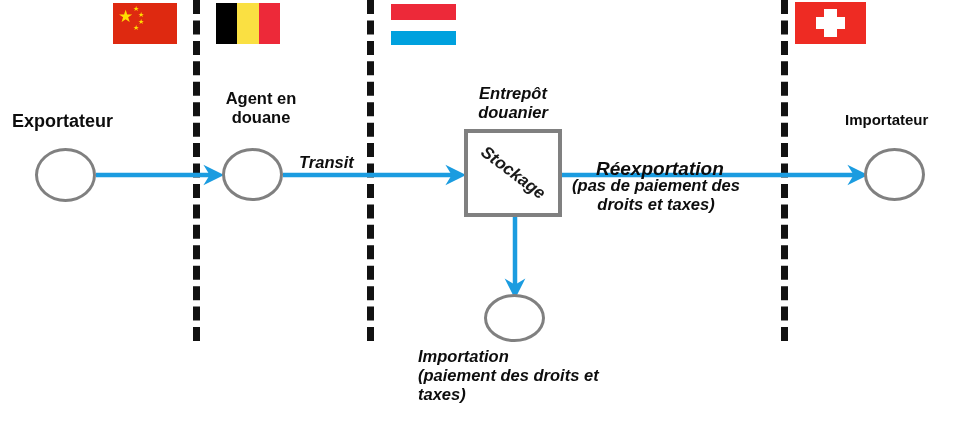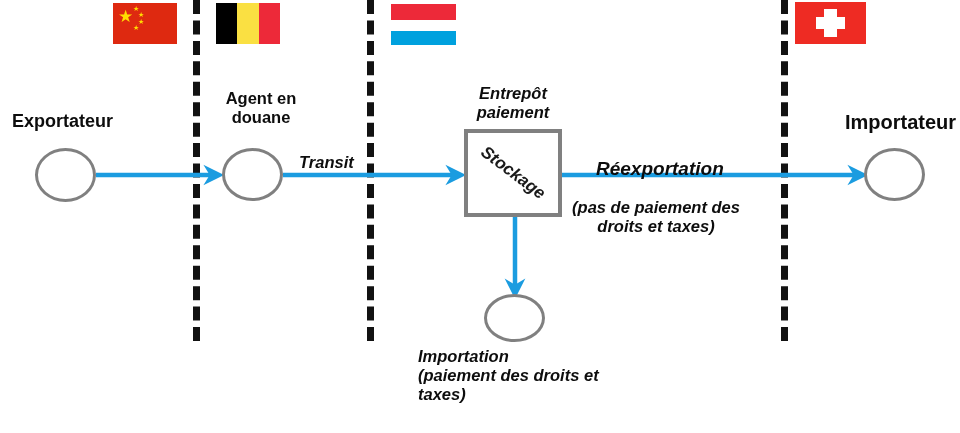--- a/index.html
+++ b/index.html
@@ -106,25 +106,25 @@
     font-weight: bold;
     font-family: "Liberation Sans", sans-serif;
     line-height: 1.16;
     white-space: pre-line;
   }
   .lbl-plain { font-style: normal; }
   .lbl-ital  { font-style: italic; }
 
   .lbl-exp    { left: 12px;  top: 111px; font-size: 18px; }
   .lbl-agent  { left: 210px; top: 89px;  font-size: 16.5px; width: 86px; text-align: center; margin-left: 8px; }
-  .lbl-imp    { left: 845px; top: 111px; font-size: 20px; }
+  .lbl-imp    { left: 845px; top: 111px; font-size: 15px; }
   .lbl-transit{ left: 299px; top: 153px; font-size: 16.5px; text-align: center; }
   .lbl-entre  { left: 459px; top: 84px;  font-size: 16.5px; width: 108px; text-align: center; }
   .lbl-reexp  { left: 596px; top: 142px; font-size: 19px; width: 148px; text-align: left; margin-top: 16px; }
-  .lbl-nopay  { left: 566px; top: 198px; font-size: 16.5px; width: 180px; text-align: center; }
+  .lbl-nopay  { left: 566px; top: 176px; font-size: 16.5px; width: 180px; text-align: center; }
   .lbl-importa{ left: 418px; top: 347px; font-size: 16.5px; width: 194px; text-align: left; }
 
   
   #arrows {
     position: absolute;
     left: 0; top: 0;
     width: 960px; height: 433px;
     pointer-events: none;
   }
 </style>
@@ -189,21 +189,21 @@
   <div class="lbl lbl-plain lbl-exp">Exportateur</div>
 
   <div class="lbl lbl-plain lbl-agent">Agent en
 douane</div>
 
   <div class="lbl lbl-plain lbl-imp">Importateur</div>
 
   <div class="lbl lbl-ital lbl-transit">Transit</div>
 
   <div class="lbl lbl-ital lbl-entre">Entrepôt
-paiement</div>
+douanier</div>
 
   <div class="lbl lbl-ital lbl-reexp">Réexportation</div>
 
   <div class="lbl lbl-ital lbl-nopay">(pas de paiement des
 droits et taxes)</div>
 
   <div class="lbl lbl-ital lbl-importa">Importation
 (paiement des droits et
 taxes)</div>
 

